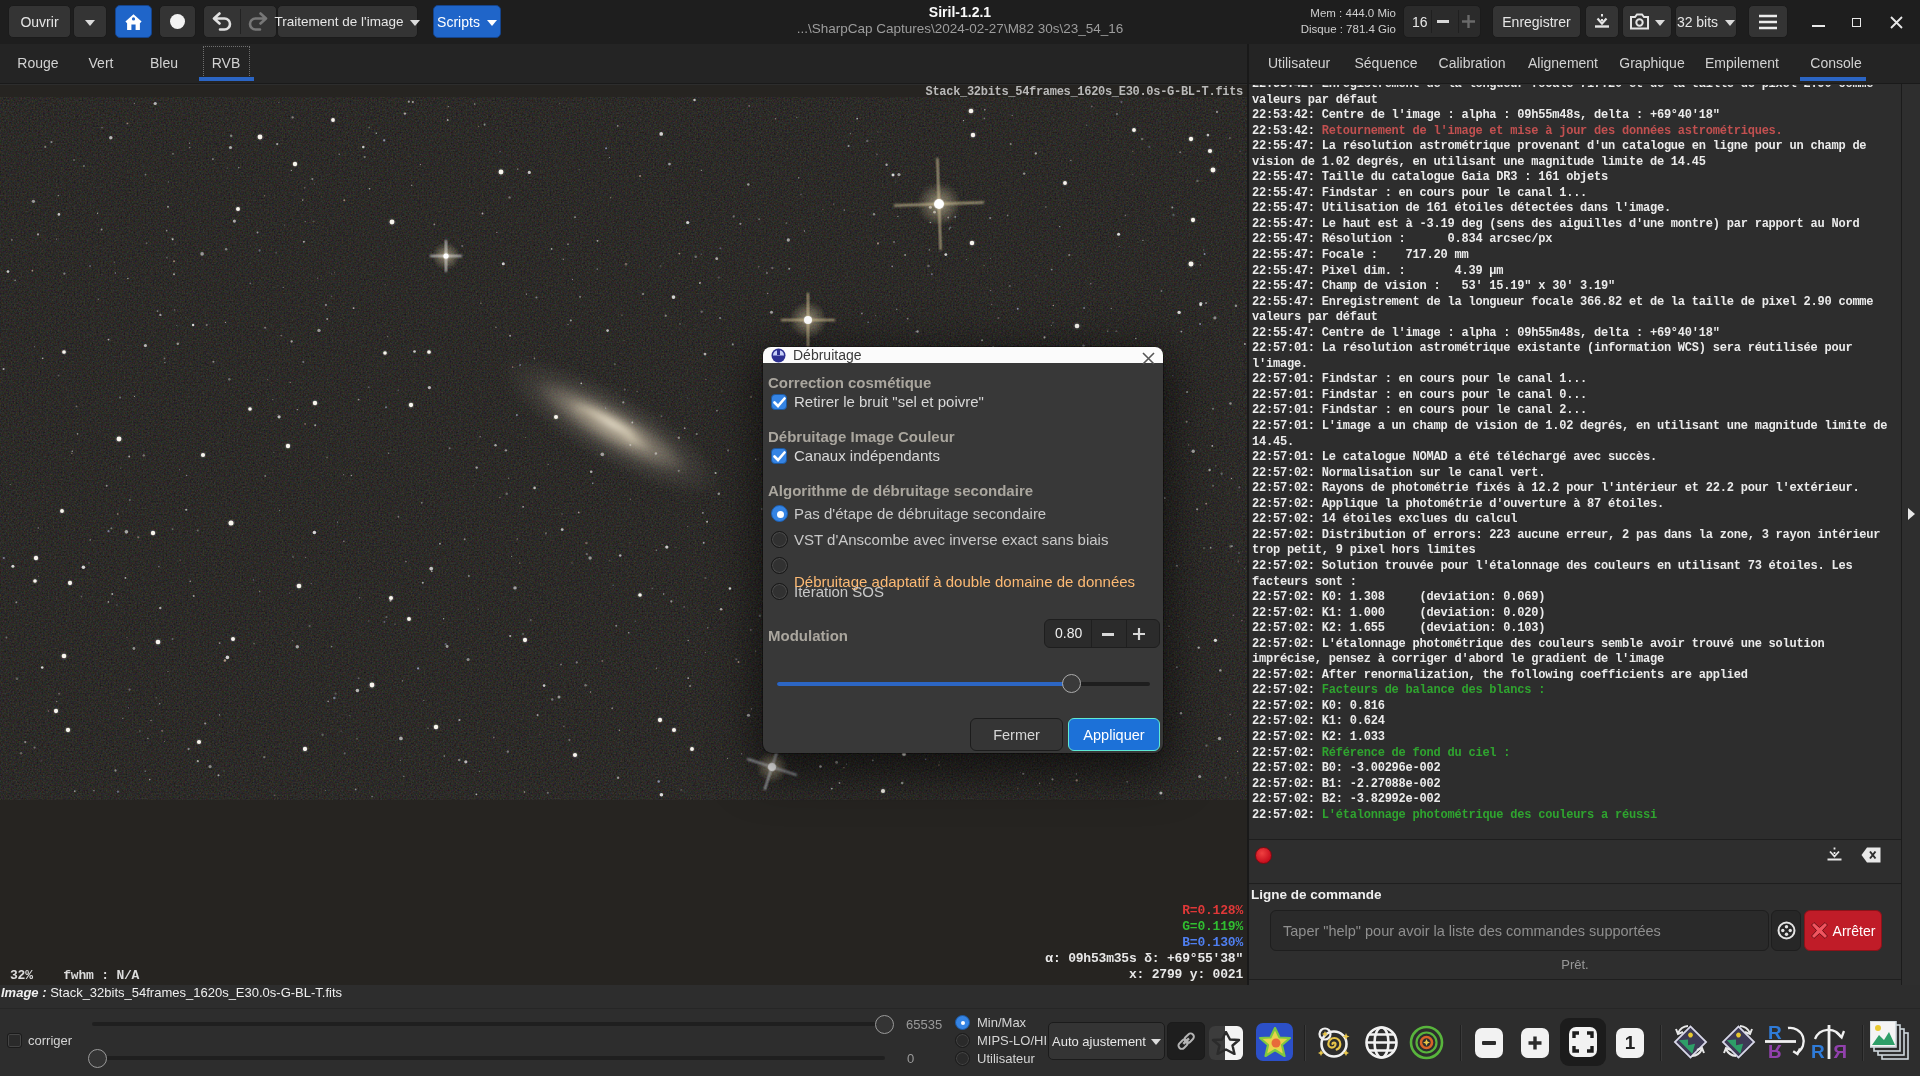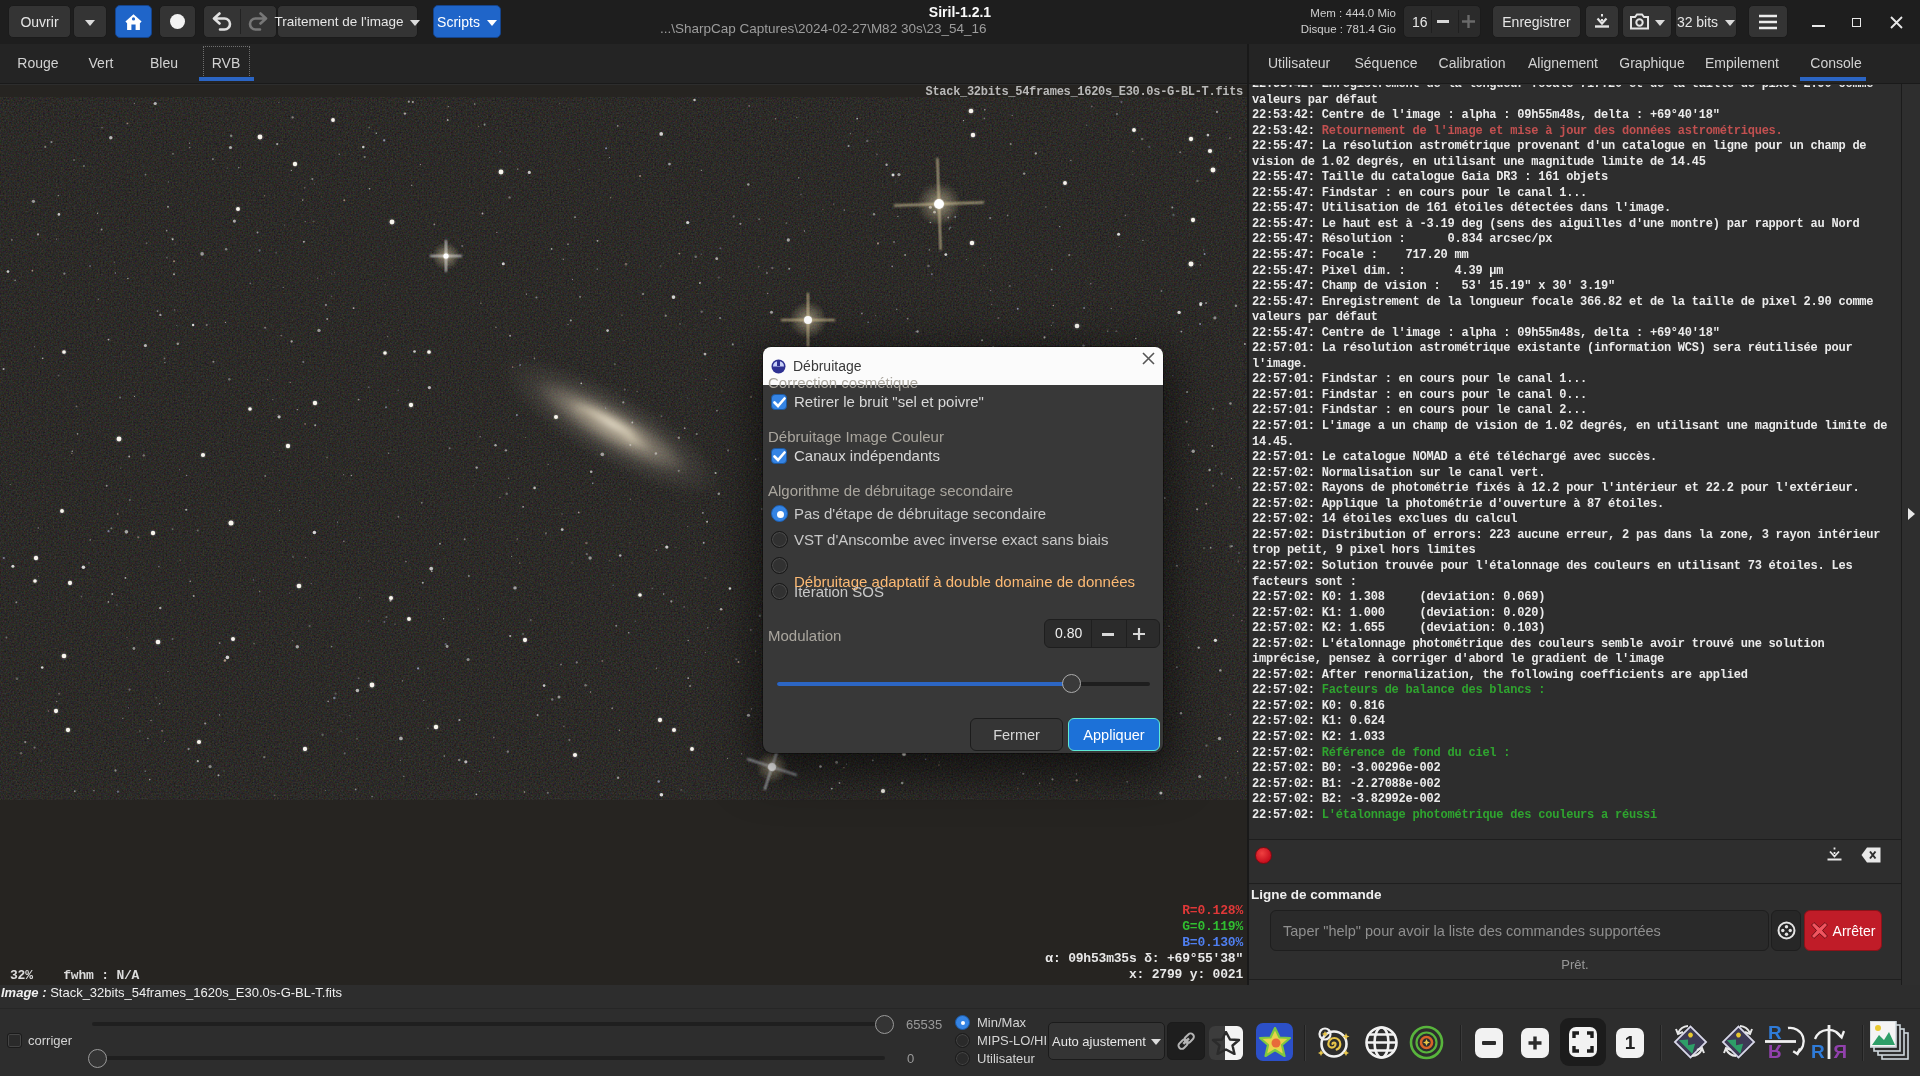--- a/index.html
+++ b/index.html
@@ -7,21 +7,21 @@
 #win{position:absolute;inset:0;width:1920px;height:1076px}
 .abs{position:absolute}
 
 #topbar{position:absolute;left:0;top:0;width:1920px;height:44px;background:#1e1e1e}
 .tbtn{position:absolute;top:5px;height:33px;background:#343434;border:1px solid #1b1b1b;
 border-radius:5px;color:#e6e6e6;font-size:14px;display:flex;align-items:center;justify-content:center}
 .tbtn.blue{background:#1f65c9;border-color:#15448c;color:#fff}
 .caret{display:inline-block;width:0;height:0;border-left:5px solid transparent;border-right:5px solid transparent;border-top:6px solid #dcdcdc;margin-left:7px;margin-top:2px}
 .caret.w{border-top-color:#fff}
 #wtitle{position:absolute;top:4px;left:860px;width:200px;text-align:center;color:#fafafa;font-size:14px;font-weight:bold}
-#wpath{position:absolute;top:21px;left:660px;width:600px;text-align:left;color:#9d9d9d;font-size:13.5px}
+#wpath{position:absolute;top:21px;left:660px;width:600px;text-align:center;color:#9d9d9d;font-size:13.5px}
 #memblk{position:absolute;top:5px;left:1294px;width:102px;text-align:right;color:#cfcfcf;font-size:11.5px;line-height:16px}
 .winctl{position:absolute;top:0;height:44px;width:44px;display:flex;align-items:center;justify-content:center}
 
 #tabstrip{position:absolute;left:0;top:44px;width:1920px;height:40px;background:#242424;border-bottom:1px solid #1a1a1a}
 .tab{position:absolute;top:0;height:38px;display:flex;align-items:center;justify-content:center;color:#d2d2d2;font-size:14px}
 
 #canvas{position:absolute;left:0;top:85px;width:1247px;height:900px;background:#262421;overflow:hidden}
 #sky{position:absolute;left:0;top:12px}
 .olay{position:absolute;font-family:"Liberation Mono",monospace;font-size:13px;font-weight:bold;letter-spacing:-0.2px}
 .olay.fn{font-size:12px;letter-spacing:-0.3px;font-weight:bold}
@@ -49,24 +49,24 @@
 .radio{position:absolute;width:15px;height:15px;border-radius:50%;background:#2a2a2a;border:1.5px solid #1b1b1b;box-shadow:inset 0 0 0 1px #454545}
 .radio.sel{background:#3584e4;border-color:#1c58a0;box-shadow:none}
 .radio.sel::after{content:"";position:absolute;left:4.5px;top:4.5px;width:4px;height:4px;border-radius:50%;background:#fff}
 .rlab{position:absolute;color:#d4d4d4;font-size:13px}
 .checkbox{position:absolute;width:15px;height:15px;border-radius:3px;background:#2a2a2a;border:1px solid #1b1b1b;box-shadow:inset 0 0 0 1px #454545}
 .wbtn{position:absolute;top:1028px;width:28px;height:30px;background:#f2f2f2;border-radius:7px;display:flex;align-items:center;justify-content:center}
 .vsep{position:absolute;top:1025px;width:1px;height:36px;background:#202020;box-shadow:1px 0 0 #3a3a3a}
 
 #dlg{position:absolute;left:763px;top:347px;width:400px;height:406px;border-radius:9px;
 box-shadow:0 14px 44px 8px rgba(0,0,0,.55),0 0 0 1px rgba(0,0,0,.35);background:#383838}
-#dlgtitle{position:absolute;left:0;top:0;width:100%;height:38px;background:#fbfbfb;border-radius:8px 8px 0 0;display:flex;align-items:center}
+#dlgtitle{position:absolute;left:0;top:0;width:100%;height:16px;background:#fbfbfb;border-radius:8px 8px 0 0;display:flex;align-items:flex-end}
 #dlgtitle span{color:#3a3a3a;font-size:14px;margin-left:7px}
 #dlgx{position:absolute;right:8px;top:3px;color:#4a4a4a;font-size:15px;font-weight:bold}
-.dhead{position:absolute;left:5px;color:#aaa69e;font-size:15px;font-weight:normal}
+.dhead{position:absolute;left:5px;color:#aaa69e;font-size:15px;font-weight:bold}
 .ditem{position:absolute;color:#d8d8d8;font-size:15px}
 .dcheck{position:absolute;left:8px;width:16px;height:16px;border-radius:4px;background:#3584e4;border:1px solid #1c58a0}
 .dcheck svg{position:absolute;left:1px;top:2px}
 .dradio{position:absolute;left:8px;width:17px;height:17px;border-radius:50%;background:#313131;border:1.5px solid #161616;box-shadow:inset 0 0 0 1px #4a4a4a}
 .dradio.sel{background:#3584e4;border-color:#1a5fb4;box-shadow:none}
 .dradio.sel::after{content:"";position:absolute;left:5px;top:5px;width:7px;height:7px;border-radius:50%;background:#fff}
 .dbtn{position:absolute;top:371px;height:33px;border-radius:6px;font-size:14.5px;display:flex;align-items:center;justify-content:center}
 </style></head>
 <body>
 <div id="win">

